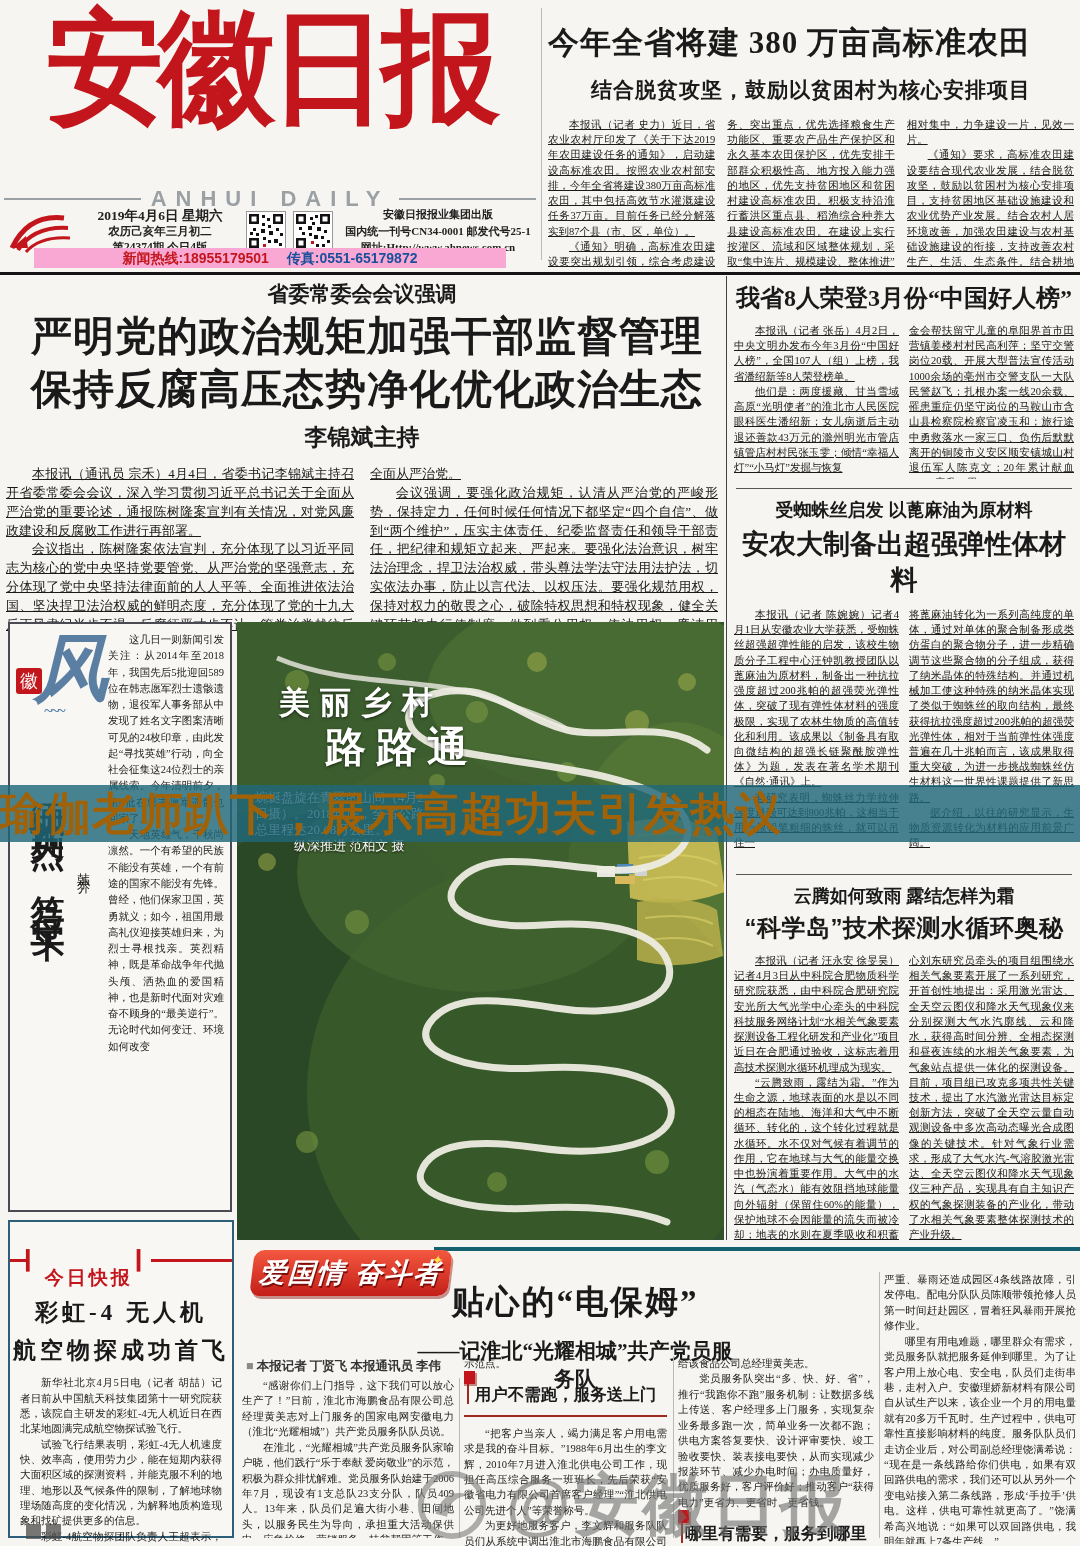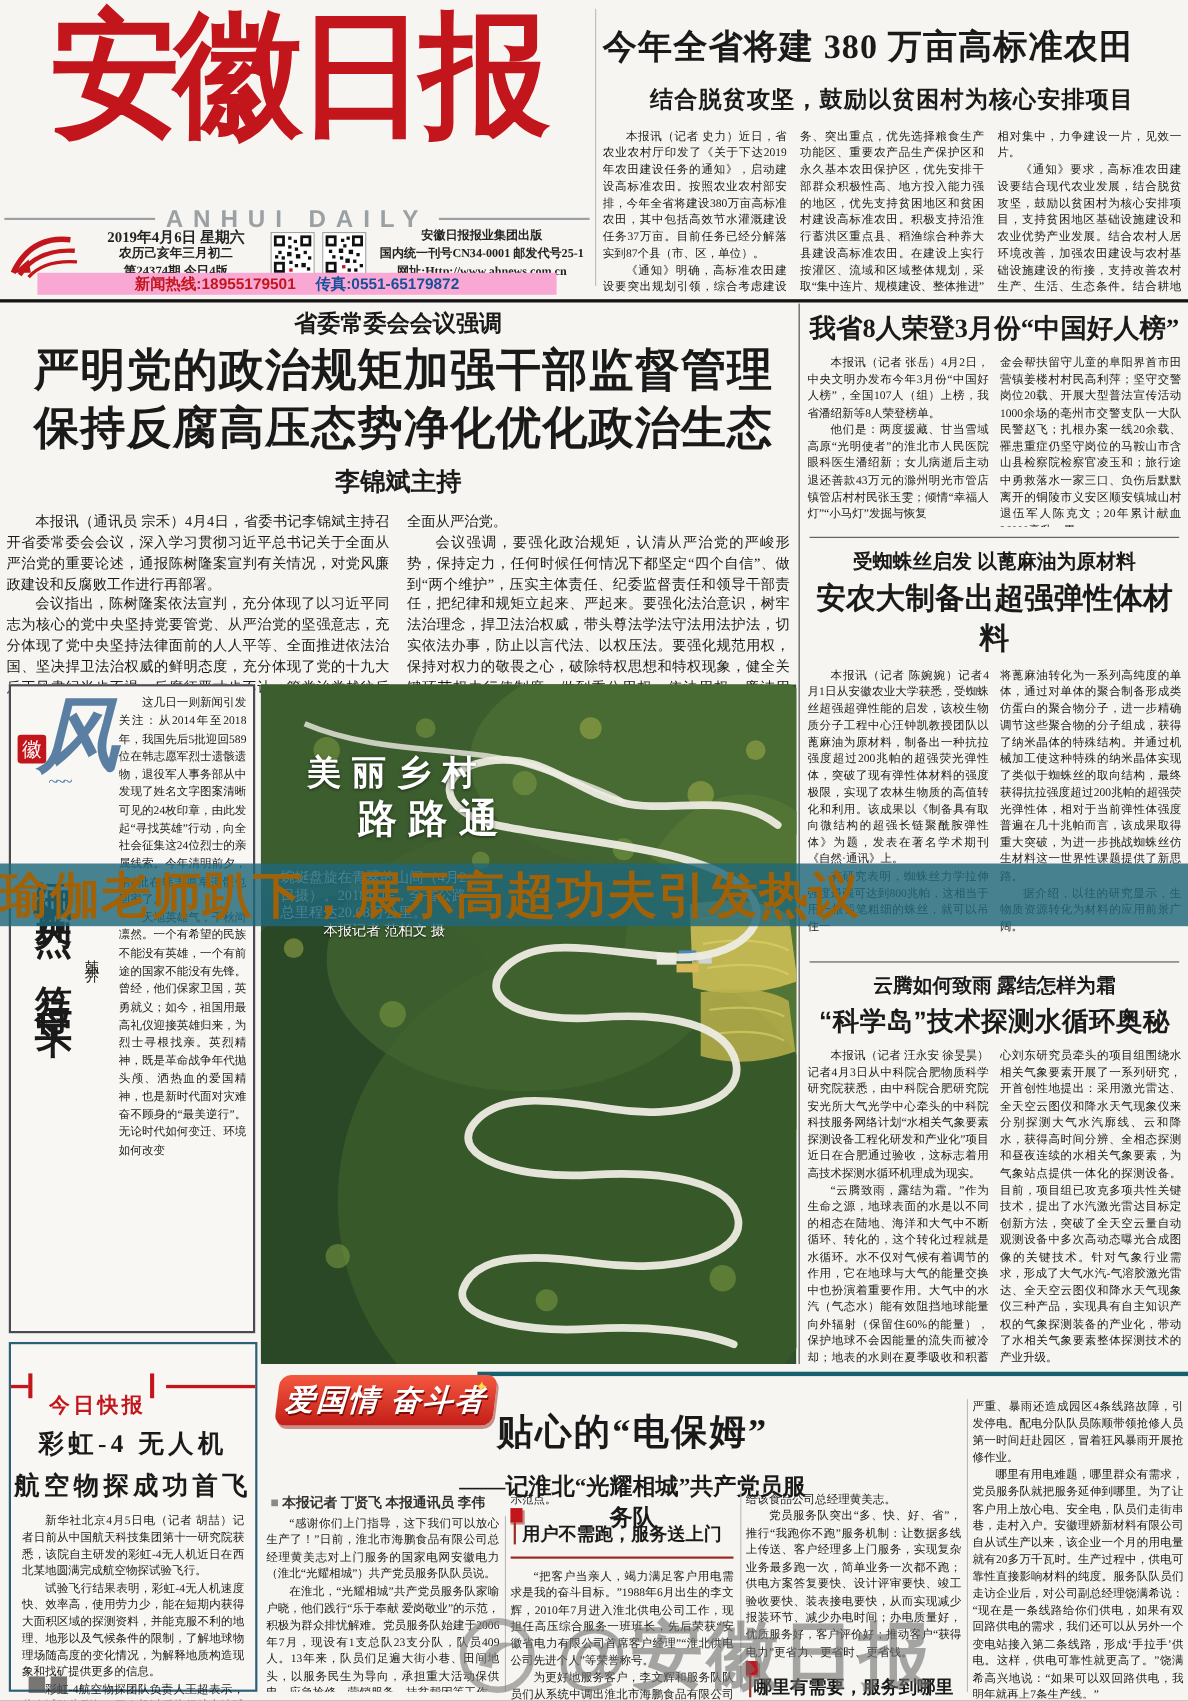--- a/index.html
+++ b/index.html
@@ -29,21 +29,21 @@
   .mh-hotline{
     position:absolute;top:248px;left:34px;width:472px;height:20px;
     background:#f9a8d4;text-align:center;font-size:14px;font-weight:bold;line-height:20px;
     font-family:"Liberation Sans","DejaVu Sans",sans-serif;
   }
   .mh-hotline .red{color:#c3161c;} .mh-hotline .blue{color:#1a4f9c;margin-left:14px;}
   .black-rule{position:absolute;left:0;top:272px;width:1080px;height:3px;background:#151515;}
   .mast-div{position:absolute;left:541px;top:8px;width:1px;height:252px;background:#bbb;}
   
   .cols{display:flex;}
-  .coltext{font-size:10.5px;line-height:1.45;text-align:justify;overflow:hidden;}
+  .coltext{font-size:10.5px;line-height:1.45;text-align:justify;overflow:hidden;text-decoration:underline;}
   .coltext p{margin:0;text-indent:2em;}
   .coltext p.noind{text-indent:0;}
   
   .top-article{position:absolute;left:548px;top:6px;width:526px;}
   .ta-h{font-size:31px;font-weight:900;text-align:left;letter-spacing:1px;margin-top:16px;}
   .ta-sub{font-size:21px;font-weight:600;text-align:center;margin-top:12px;letter-spacing:1px;}
   .ta-body{margin-top:13px;gap:12px;height:152px;}
   .ta-body .coltext{flex:1;}
   
   .lead{position:absolute;left:0;top:280px;width:724px;}
@@ -72,21 +72,21 @@
   .hf-seal{position:absolute;left:6px;top:44px;width:26px;height:26px;background:#c3161c;color:#fff;font-size:18px;line-height:26px;text-align:center;border-radius:3px;}
   .hf-wave{position:absolute;left:34px;top:78px;color:#4a7aa8;font-size:16px;letter-spacing:-2px;}
   .hf-vtitle{position:absolute;left:14px;top:150px;writing-mode:vertical-rl;font-size:34px;font-weight:900;letter-spacing:12px;height:420px;}
   .hf-author{position:absolute;left:64px;top:238px;writing-mode:vertical-rl;font-size:13px;letter-spacing:4px;}
   .hf-body{position:absolute;left:98px;top:8px;width:116px;height:568px;font-size:10.5px;line-height:1.55;text-align:justify;overflow:hidden;}
   .hf-body p{margin:0;text-indent:2em;}
   
   .photo{position:absolute;left:237px;top:622px;width:568px;height:618px;overflow:hidden;}
   .photo svg{display:block;}
   .ph-t1{position:absolute;left:42px;top:60px;color:#fff;font-size:31px;font-weight:bold;letter-spacing:10px;text-shadow:0 1px 3px rgba(0,0,0,.6);}
-  .ph-t2{position:absolute;left:88px;top:98px;color:#fff;font-size:36px;font-weight:bold;letter-spacing:10px;text-shadow:0 1px 3px rgba(0,0,0,.6);}
+  .ph-t2{position:absolute;left:88px;top:98px;color:#fff;font-size:41px;font-weight:bold;letter-spacing:10px;text-shadow:0 1px 3px rgba(0,0,0,.6);}
   .ph-cap{position:absolute;left:18px;top:168px;width:260px;color:#fff;font-size:13px;line-height:16px;text-shadow:0 1px 2px rgba(0,0,0,.8);}
   .ph-cap .by{text-indent:3em;}
   
   .banner{
     position:absolute;left:0;top:785px;width:1080px;height:57px;z-index:40;
     background:rgba(32,104,122,.82);
     color:#a16207;font-size:45px;font-weight:900;line-height:57px;box-sizing:border-box;
     font-family:"Liberation Sans","DejaVu Sans",sans-serif;letter-spacing:1px;
   }
   
@@ -366,21 +366,21 @@
       </g>
       <path d="M40 36 C 110 66 190 54 252 76 C 300 92 330 104 330 108" stroke="#e3e2d8" stroke-width="5" fill="none" opacity=".85"></path>
       <path d="M470 128 C 430 96 372 118 330 108 C 282 96 258 62 206 70 C 158 78 160 116 214 128 C 288 144 396 148 438 184 C 472 214 436 252 372 248 C 300 242 252 228 222 258 C 194 288 244 308 306 303 C 372 298 424 310 432 344 C 440 380 380 396 318 386 C 258 376 212 372 192 402 C 174 430 232 450 300 446 C 368 442 428 452 434 486 C 440 520 372 536 302 526 C 234 516 194 522 184 550 C 176 574 232 590 300 586 C 350 583 400 588 430 600" stroke="#edece2" stroke-width="7" fill="none" stroke-linecap="round" opacity=".95"></path>
     </svg>
     <div class="ph-t1">美丽乡村</div>
     <div class="ph-t2">路路通</div>
     <div class="ph-cap">
       <div>蜿蜒盘旋在青翠的山间（4月2</div>
       <div>日摄）。2018年底，全省公路</div>
       <div>总里程达20.68万公里。</div>
-      <div class="by">本报记者 范柏文 摄</div>
+      <div class="by">纵深推进 范柏文 摄</div>
     </div>
   </div>
 
   <div class="banner">瑜伽老师趴下，展示高超功夫引发热议</div>
 
   <div class="kuaibao">
     <div class="kb-header">
       <span class="seg l"></span>
       <span class="bar">▎</span>
       <span class="lbl">今日快报</span>

